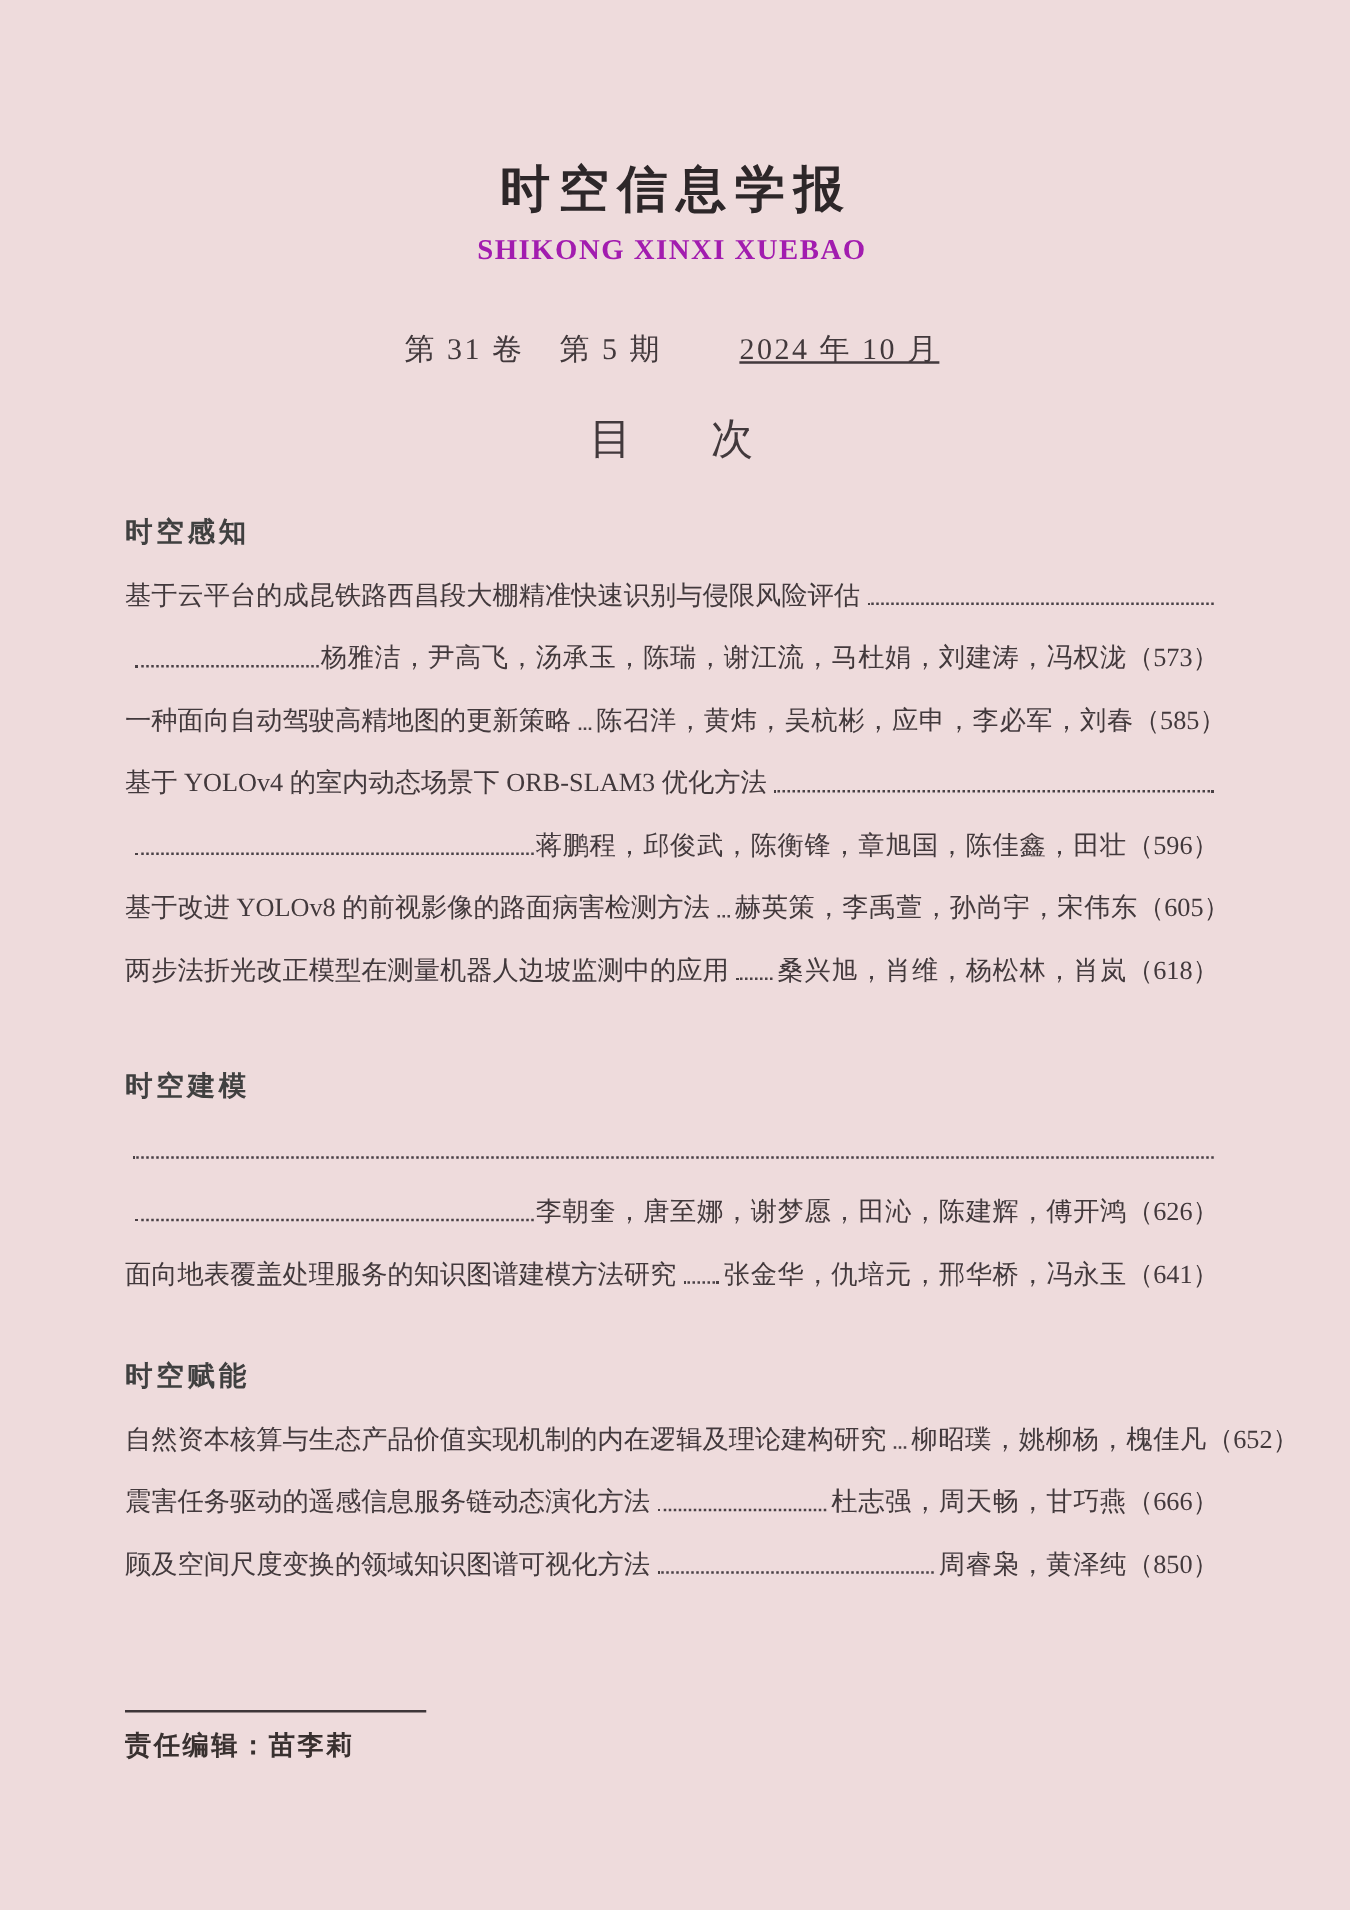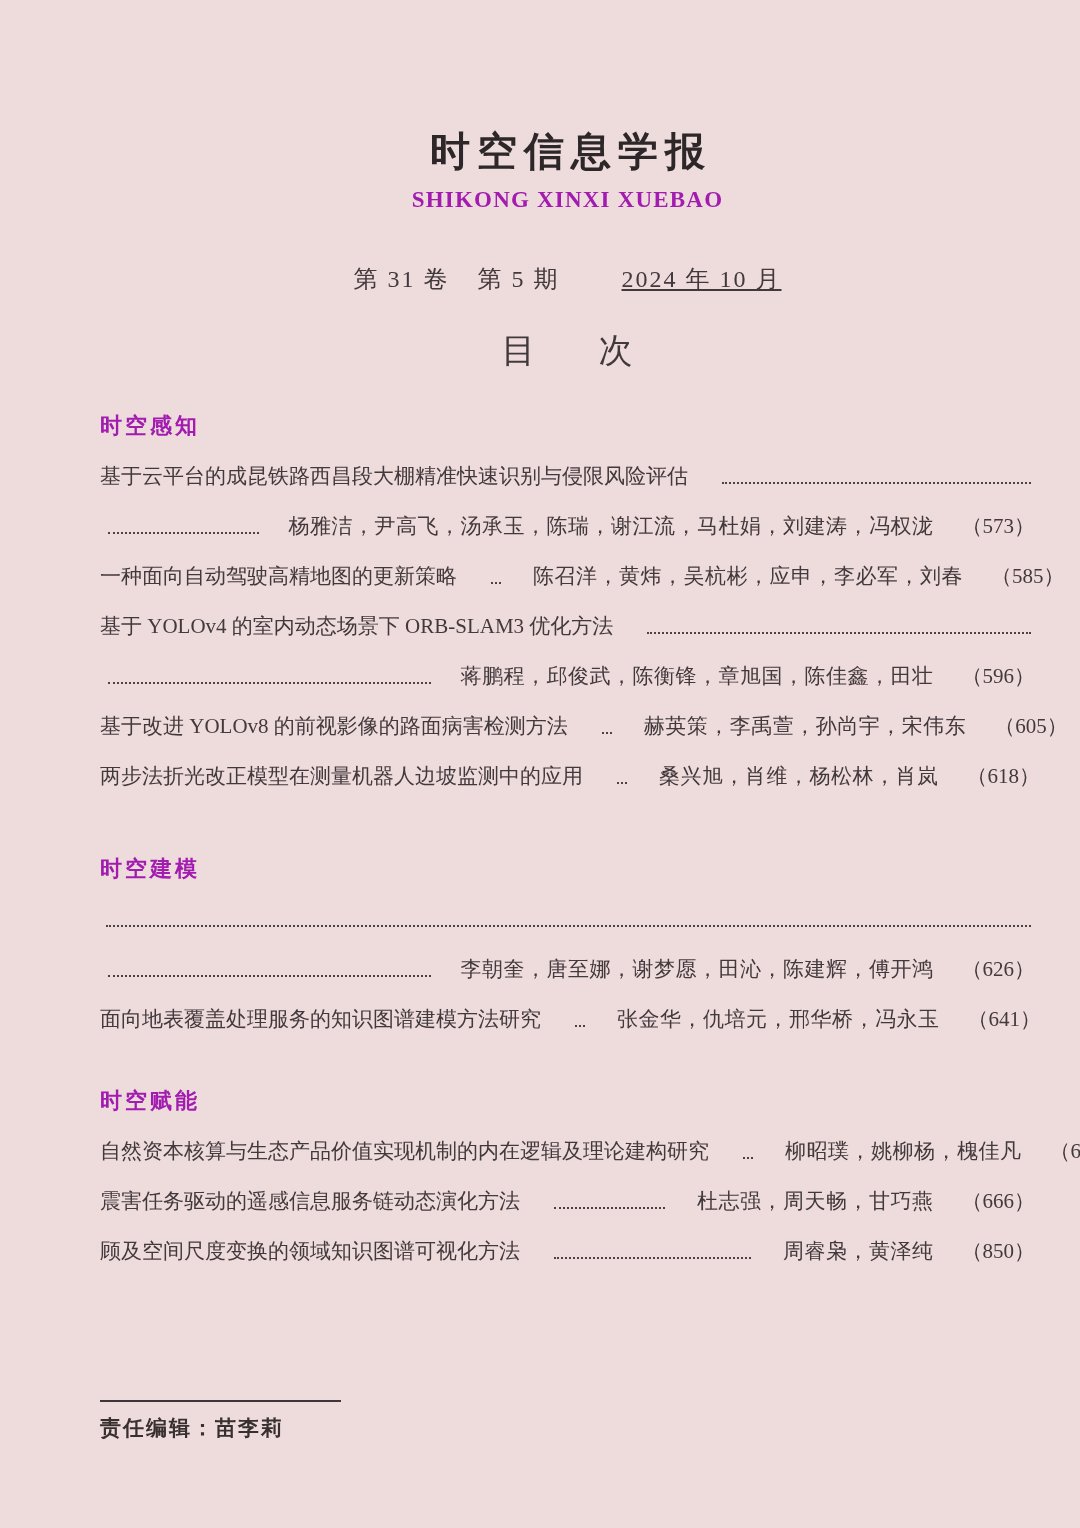--- a/index.html
+++ b/index.html
@@ -8,21 +8,21 @@
     font-family: "Liberation Serif", "DejaVu Serif", serif;
     color: #42393c;
   }
   .page {
     position: relative;
     width: 1080px;
     height: 1528px;
     margin: 0 auto;
     background: #eedbdc;
     box-sizing: border-box;
-    padding: 0 45px 0 100px;
+    padding: 0 105px 0 100px;
     overflow: hidden;
   }
   
   .header { text-align: center; padding-top: 130px; }
   .journal-title {
     margin: 0;
     font-size: 40px;
     font-weight: 700;
     letter-spacing: 7px;
     padding-left: 7px; 
@@ -55,37 +55,37 @@
   .toc-section { margin: 0; }
   .toc-section:nth-of-type(2) { margin-top: 43px; }
   .toc-section:nth-of-type(3) { margin-top: 32px; }
   .section-title {
     margin: 0;
     height: 50px;
     line-height: 50px;
     font-size: 22px;
     font-weight: 700;
     letter-spacing: 3px;
-    color: #a21caf;
+    color: #404040;
   }
   .entry { font-size: 21px; }
-  .row { display: flex; height: 50px; gap: 28px; }
+  .row { display: flex; height: 50px; }
   .row > span { line-height: 50px; white-space: nowrap; }
   .leader {
     flex: 1 1 auto;
     height: 31px;
     min-width: 10px;
     border-bottom: 2px dotted #4a4145;
     margin: 0 4px 0 6px;
   }
   .row2 .leader { margin-left: 8px; margin-right: 2px; }
   .authors { letter-spacing: 0.5px; }
   .pageref { letter-spacing: 0; }
   
-  .footer { position: absolute; left: 100px; top: 1400px; }
+  .footer { position: absolute; left: 100px; top: 1368px; }
   .footer-rule {
     width: 241px;
     height: 0;
     border-top: 2px solid #3e3639;
   }
   .editor-label {
     margin-top: 12px;
     font-size: 21px;
     font-weight: 700;
     letter-spacing: 2px;

